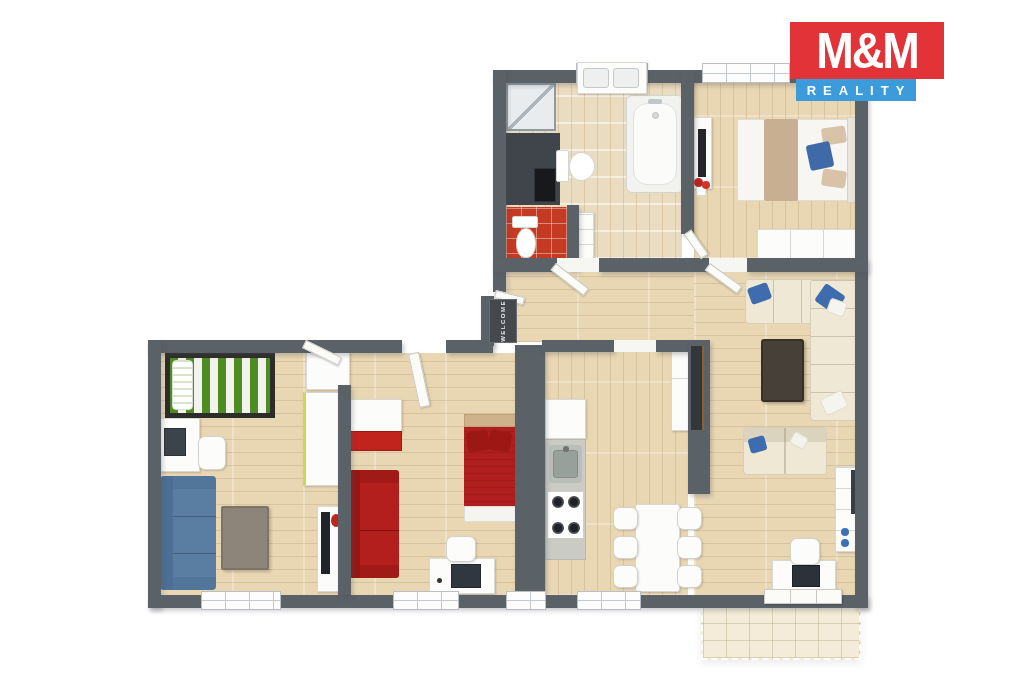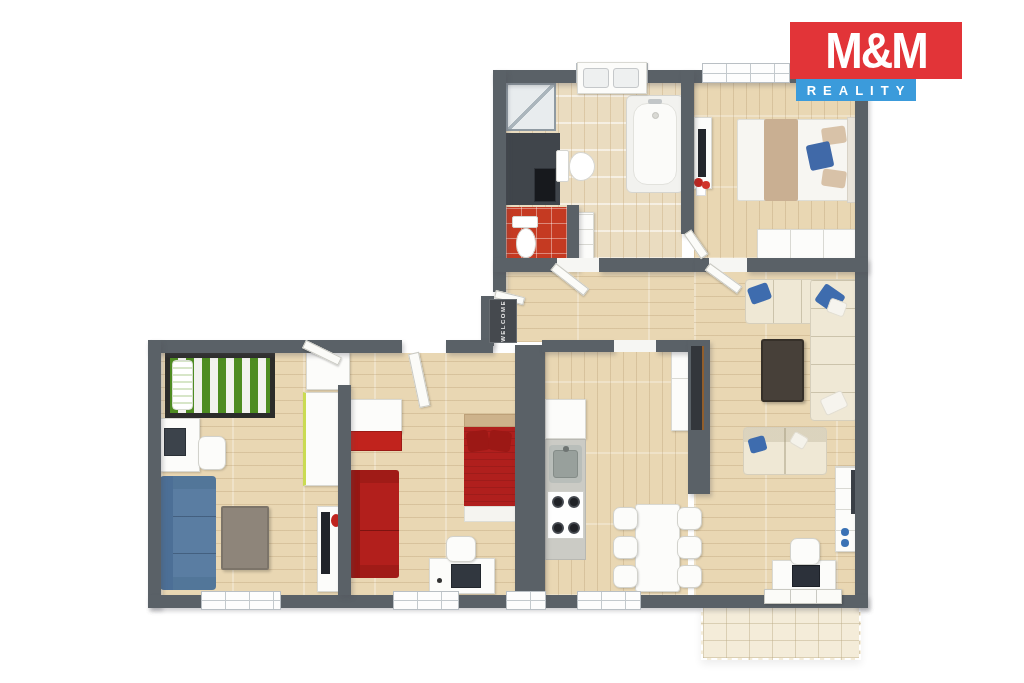--- a/index.html
+++ b/index.html
@@ -197,20 +197,20 @@
   <div class="window pane-x" style="left:702px;top:63px;width:88px;height:20px;"></div>
   <div class="window pane-x" style="left:201px;top:591px;width:80px;height:19px;"></div>
   <div class="window pane-x" style="left:393px;top:591px;width:66px;height:19px;"></div>
   <div class="window pane-x" style="left:506px;top:591px;width:40px;height:19px;"></div>
   <div class="window pane-x" style="left:577px;top:591px;width:64px;height:19px;"></div>
 
   <div class="mat" style="left:489px;top:299px;width:26px;height:42px;">
     <span>WELCOME</span>
   </div>
 
-  <div class="logo-red" style="left:790px;top:22px;width:172px;height:57px;">
+  <div class="logo-red" style="left:790px;top:22px;width:154px;height:57px;">
     <span>M&amp;M</span>
   </div>
   <div class="logo-blue" style="left:796px;top:79px;width:120px;height:22px;">
     <span>REALITY</span>
   </div>
 
 </div>
 
 </body></html>

